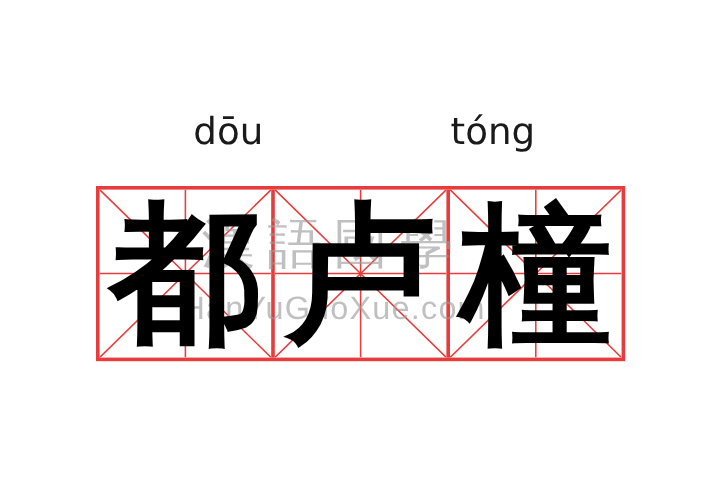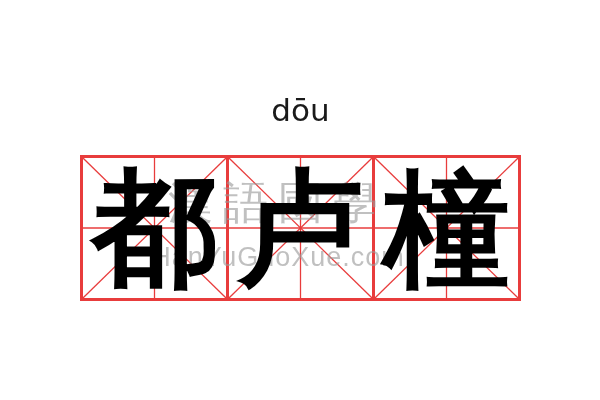--- a/index.html
+++ b/index.html
@@ -68,20 +68,21 @@
     text-align:center;
   }
 </style>
 </head>
 <body>
 
 <div class="canvas" style="--grid-color:#e83c3c;">
 
   <div class="pinyin-row">
     <span class="syl">dōu</span>
+    <span class="syl">tóng</span>
   </div>
 
   <div class="watermark">
     <div class="wm-cn">漢語國學</div>
     <div class="wm-en">HanYuGuoXue.com</div>
   </div>
 
   <div class="grid-row">
 
     <div class="cell">

